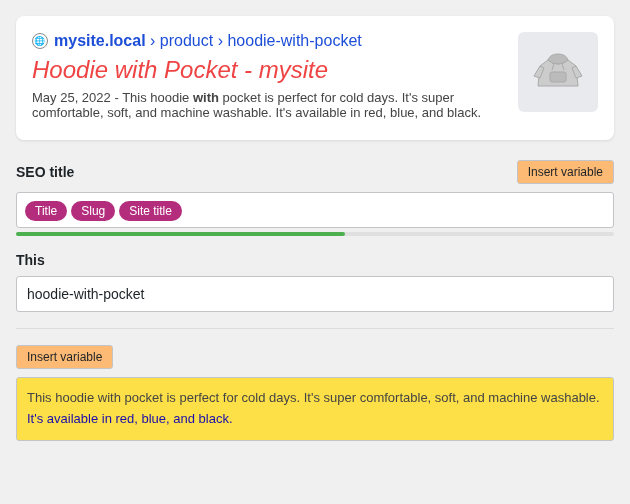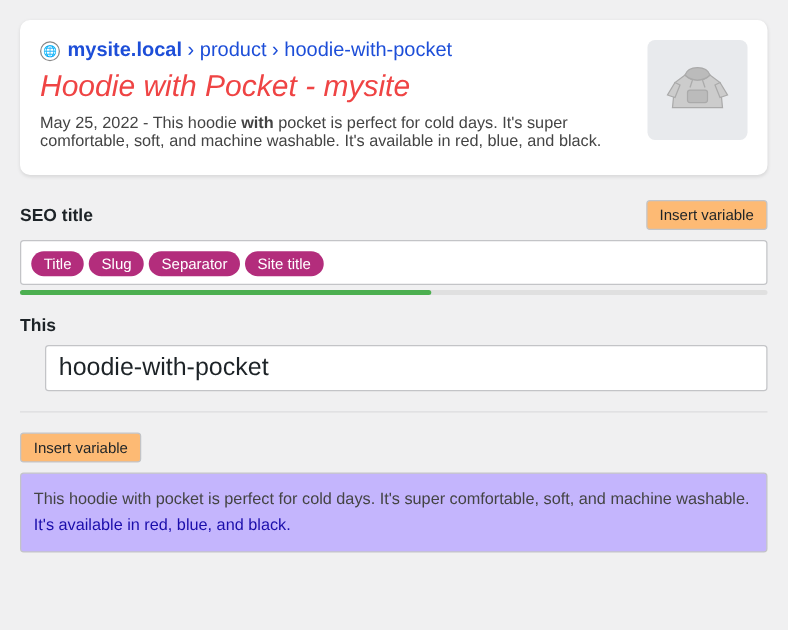--- a/index.html
+++ b/index.html
@@ -164,33 +164,32 @@
       border-radius: 2px;
       width: 55%;
     }
 
     
     .slug-field {
       border: 1px solid #c3c4c7;
       border-radius: 3px;
       background: #fff;
       padding: 6px 10px;
-      font-size: 20px;
+      font-size: 14px;
       color: #1d2327;
       min-height: 36px;
       display: flex;
       align-items: center;
-      margin-left: 20px;
     }
 
     
     .meta-desc-box {
       border: 1px solid #c3c4c7;
       border-radius: 3px;
-      background: #c4b5fd;
+      background: #fde047;
       padding: 10px;
       font-size: 13px;
       color: #444;
       line-height: 1.6;
       min-height: 60px;
     }
 
     .meta-desc-box .link-text {
       color: #1a0dab;
     }
@@ -240,21 +239,20 @@
 </div>
 
 <div class="field-group">
   <div class="field-header">
     <span class="field-label">SEO title</span>
     <button class="insert-variable-btn">Insert variable</button>
   </div>
   <div class="seo-title-field">
     <span class="token">Title</span>
     <span class="token">Slug</span>
-    <span class="token">Separator</span>
     <span class="token">Site title</span>
   </div>
   <div class="progress-bar-container">
     <div class="progress-bar-fill"></div>
   </div>
 </div>
 
 <div class="field-group">
   <div class="field-header">
     <span class="field-label">This</span>

